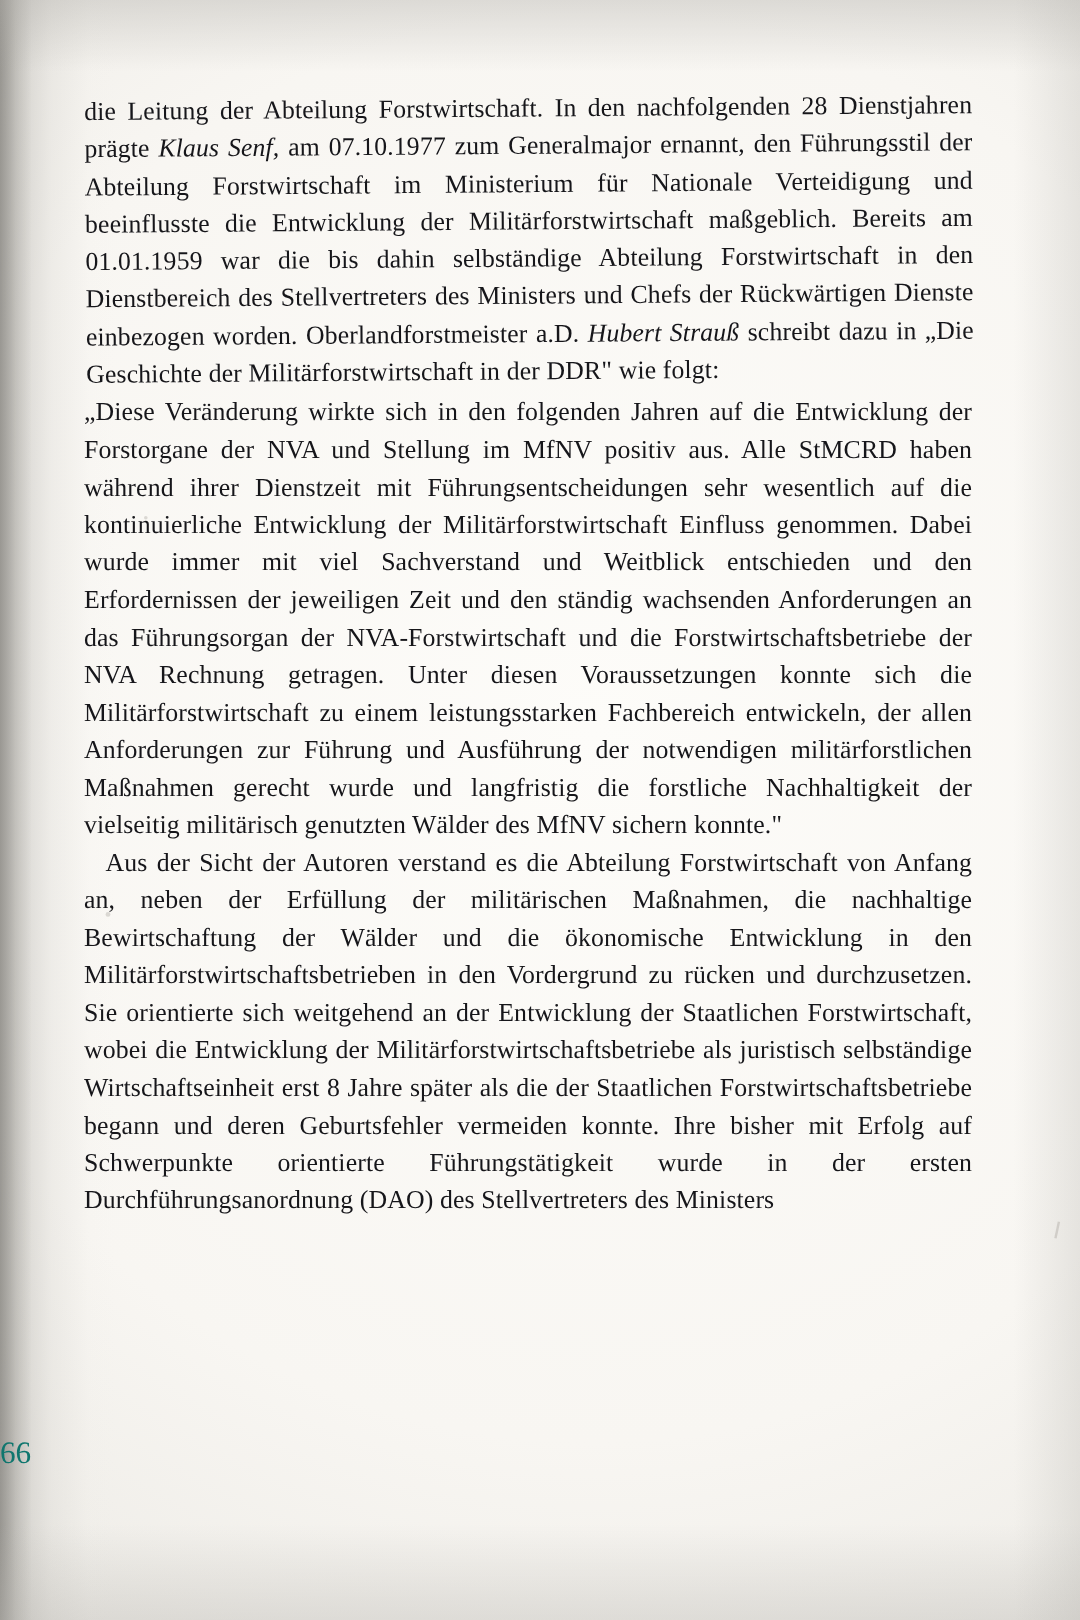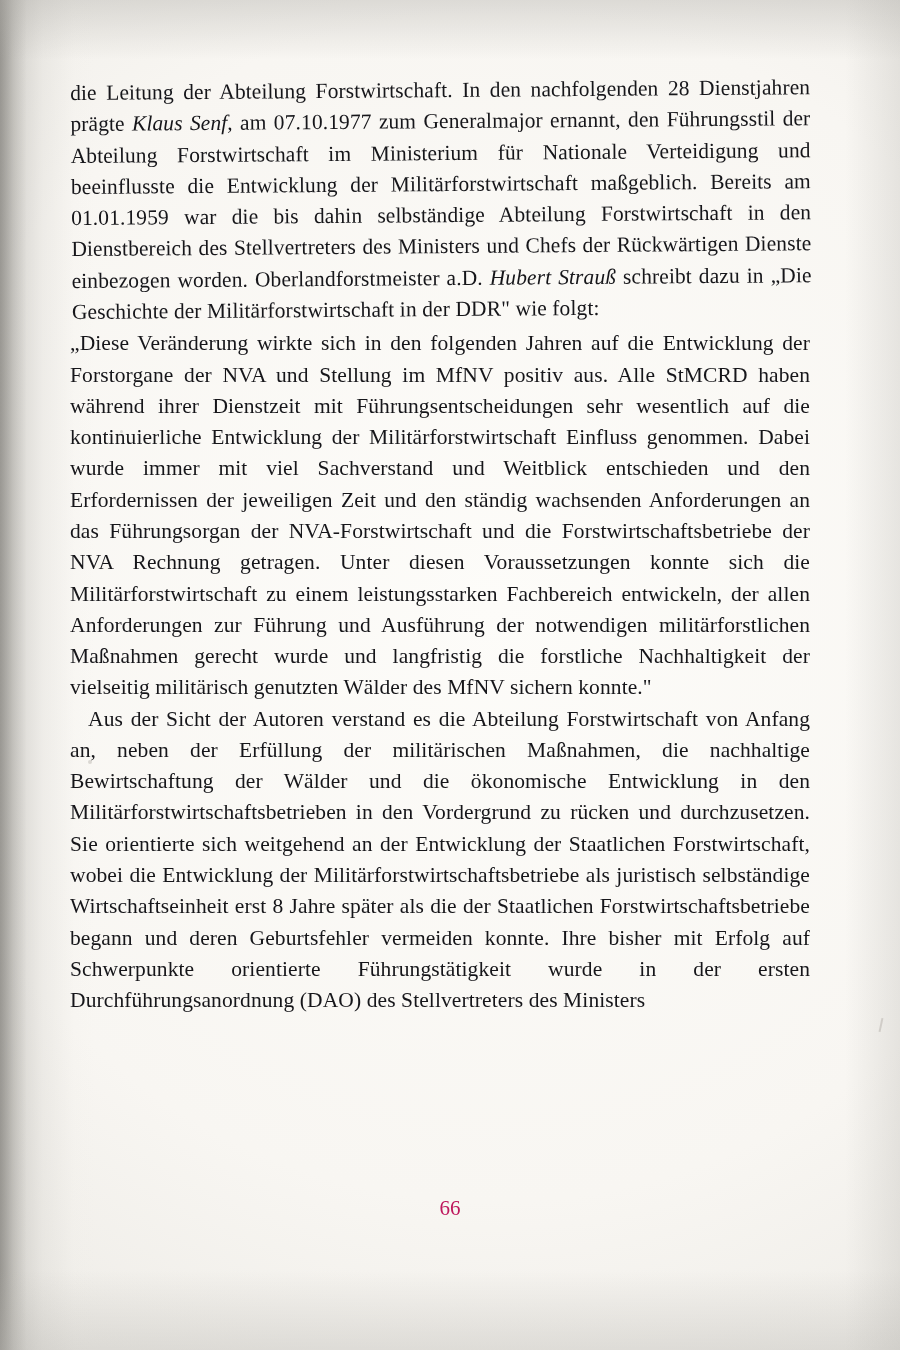--- a/index.html
+++ b/index.html
@@ -101,23 +101,22 @@
   
   .skew-block {
     transform: rotate(-0.45deg);
     transform-origin: left top;
   }
   .page-number {
     position: absolute;
     left: 0;
     right: 0;
     top: 1196px;
-    text-align: center;
-    font-size: 21px;
-    color: #be185d;
+    font-size: 26px;
+    color: #0f766e;
   }
   .speck {
     position: absolute;
     background: #cdcac4;
     border-radius: 50%;
     opacity: 0.7;
   }
   .mark-right {
     position: absolute;
     right: 18px;

